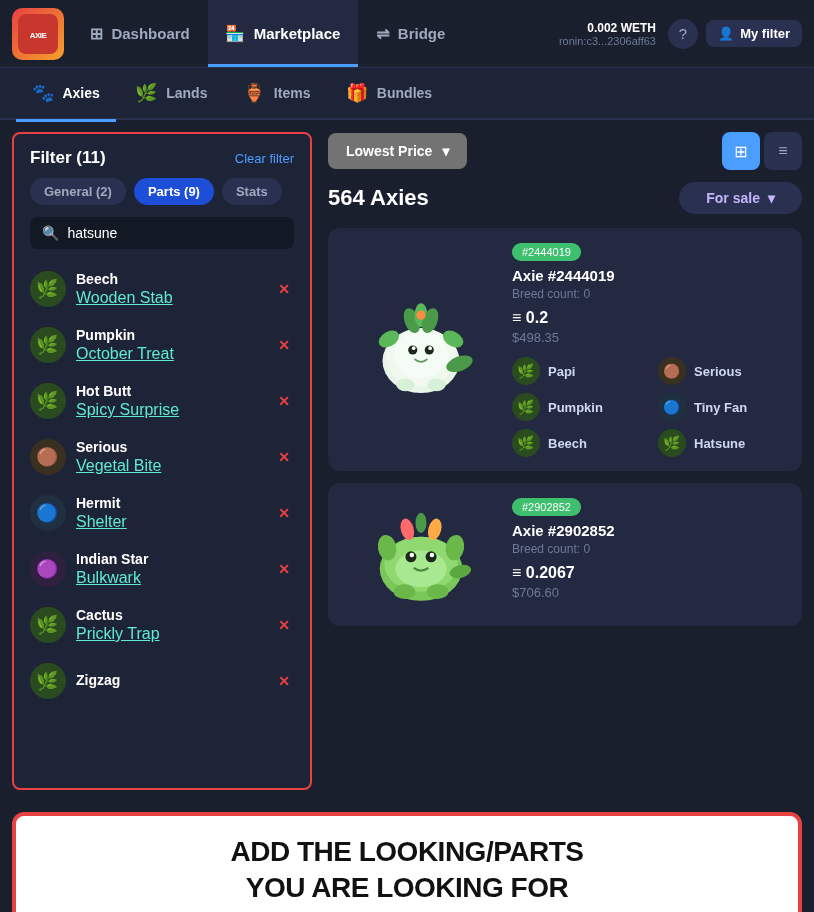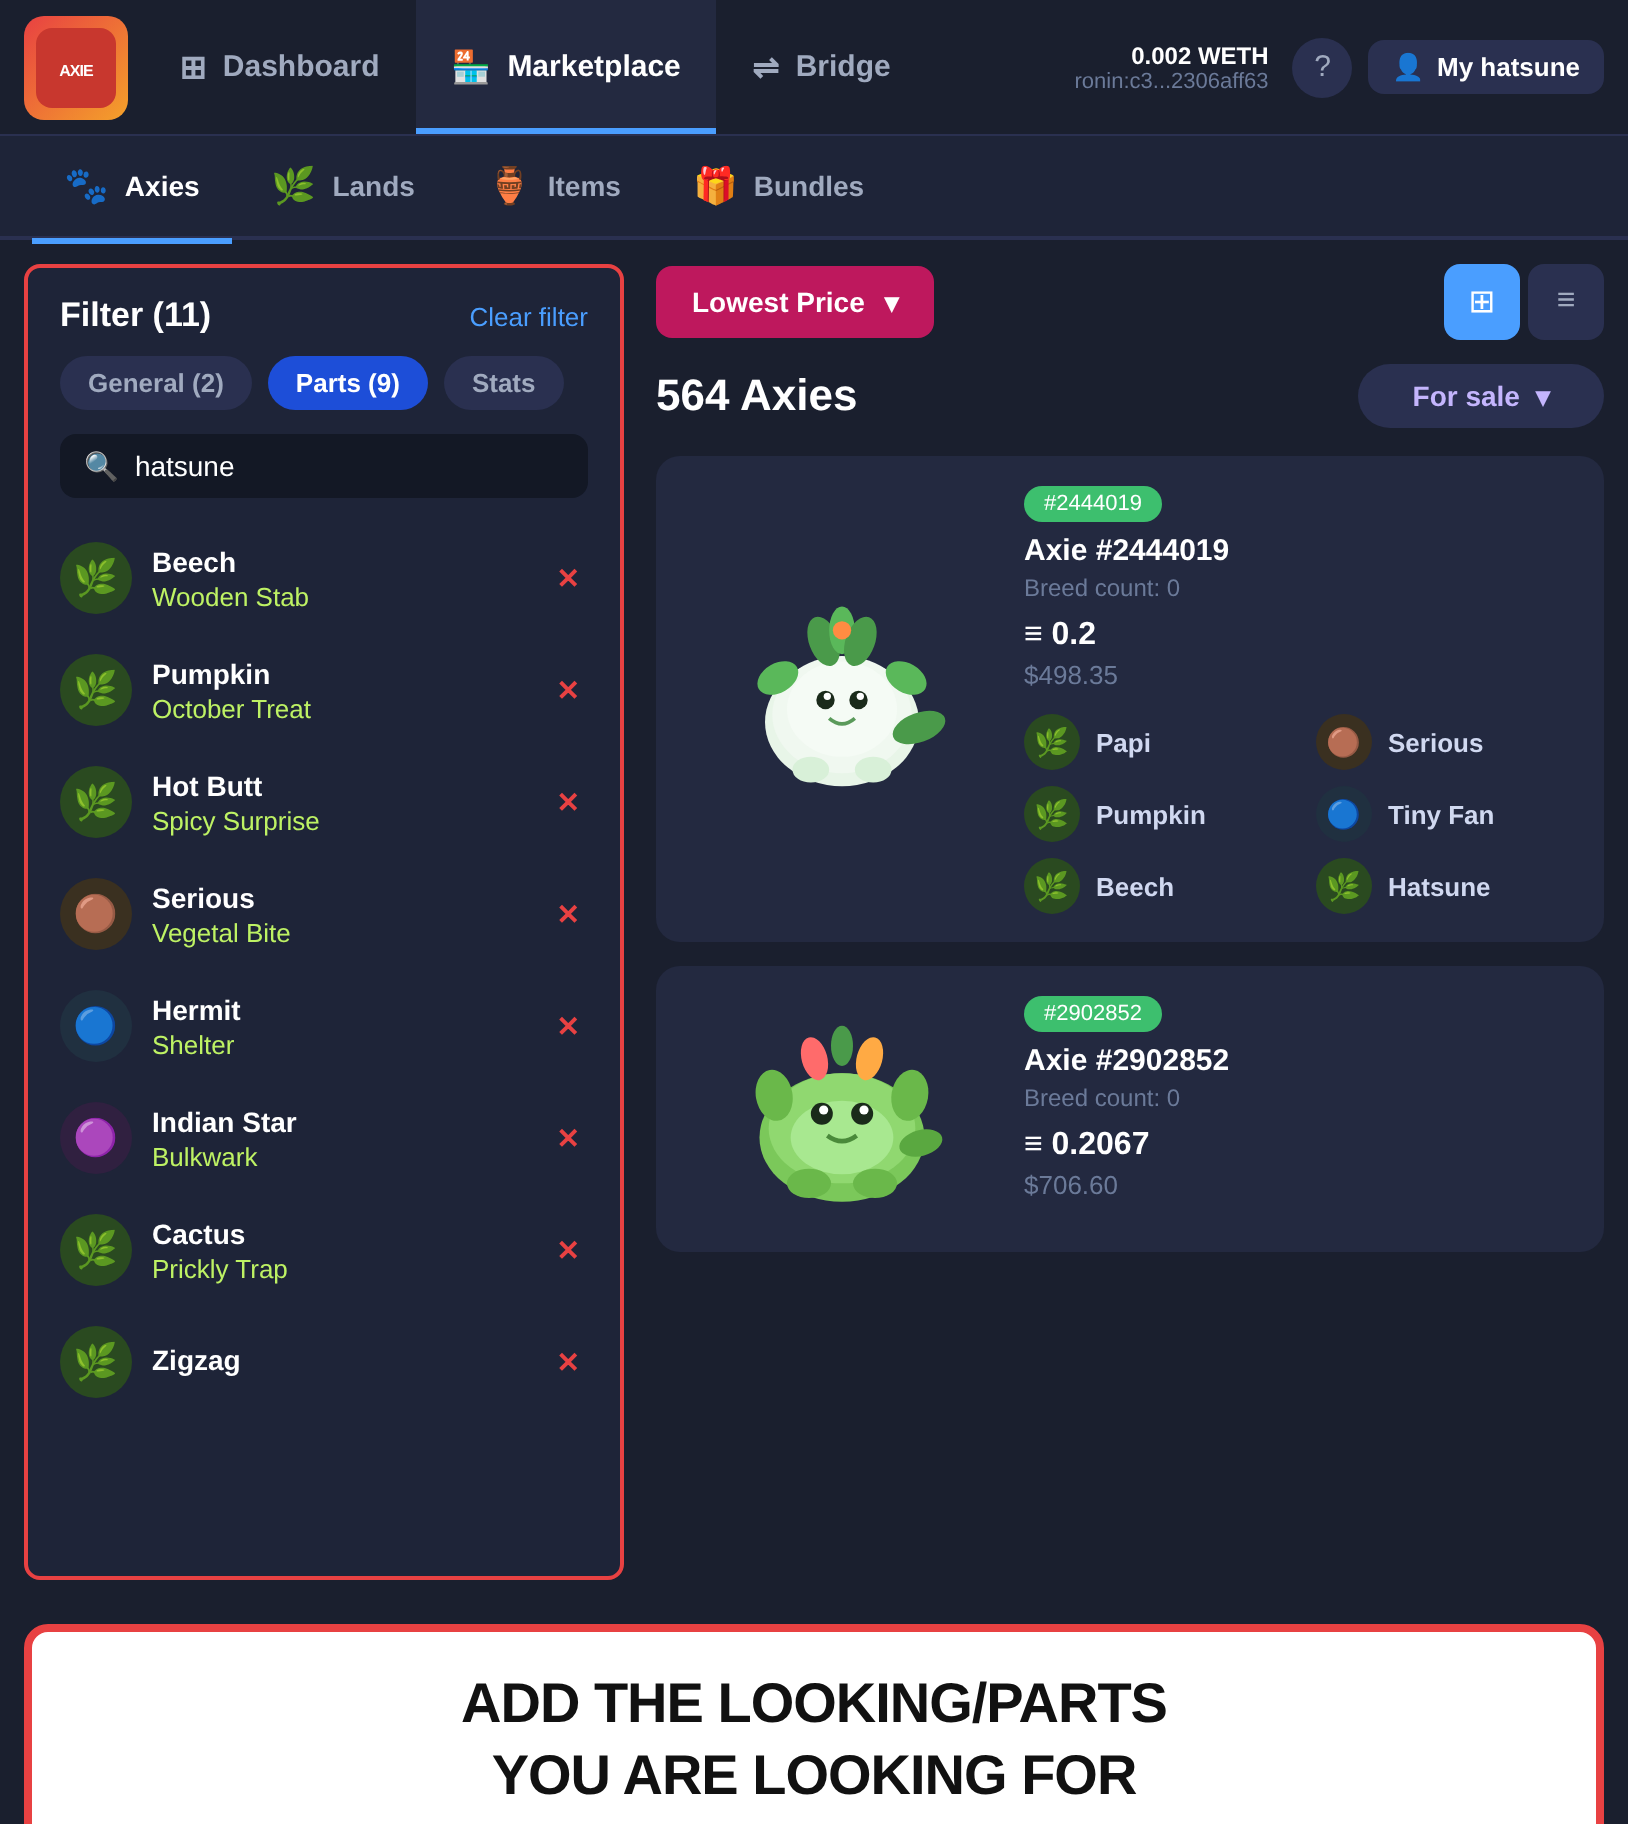--- a/index.html
+++ b/index.html
@@ -236,23 +236,24 @@
       font-size: 18px;
       flex-shrink: 0;
     }
     .filter-item-info { flex: 1; }
     .filter-item-name {
       font-size: 14px;
       font-weight: 700;
       color: #fff;
     }
     .filter-item-sub {
-      font-size: 13px;
-      color: #bef264;
+      font-size: 16px;
+      color: #5eead4;
       margin-top: 2px;
+      text-decoration: underline;
     }
     .filter-remove {
       color: #e84142;
       font-size: 14px;
       cursor: pointer;
       background: none;
       border: none;
       font-weight: 700;
       padding: 4px;
     }
@@ -272,21 +273,21 @@
     .sort-bar {
       display: flex;
       align-items: center;
       justify-content: space-between;
       margin-bottom: 12px;
     }
     .sort-dropdown {
       display: flex;
       align-items: center;
       gap: 10px;
-      background: #be185d;
+      background: #737373;
       border: none;
       color: #fff;
       padding: 10px 18px;
       border-radius: 8px;
       font-size: 14px;
       font-weight: 600;
       cursor: pointer;
     }
     .view-toggles {
       display: flex;
@@ -455,21 +456,21 @@
       <span>Bridge</span>
     </div>
   </div>
   <div class="weth-info">
     <span class="weth-amount">0.002 WETH</span>
     <span class="weth-addr">ronin:c3...2306aff63</span>
   </div>
   <button class="help-btn">?</button>
   <button class="account-btn">
     <span>👤</span>
-    <span>My hatsune</span>
+    <span>My filter</span>
   </button>
 </nav>
 
 <nav class="sub-nav">
   <div class="sub-nav-item active">
     <span class="sub-nav-icon">🐾</span>
     <span>Axies</span>
   </div>
   <div class="sub-nav-item">
     <span class="sub-nav-icon">🌿</span>

